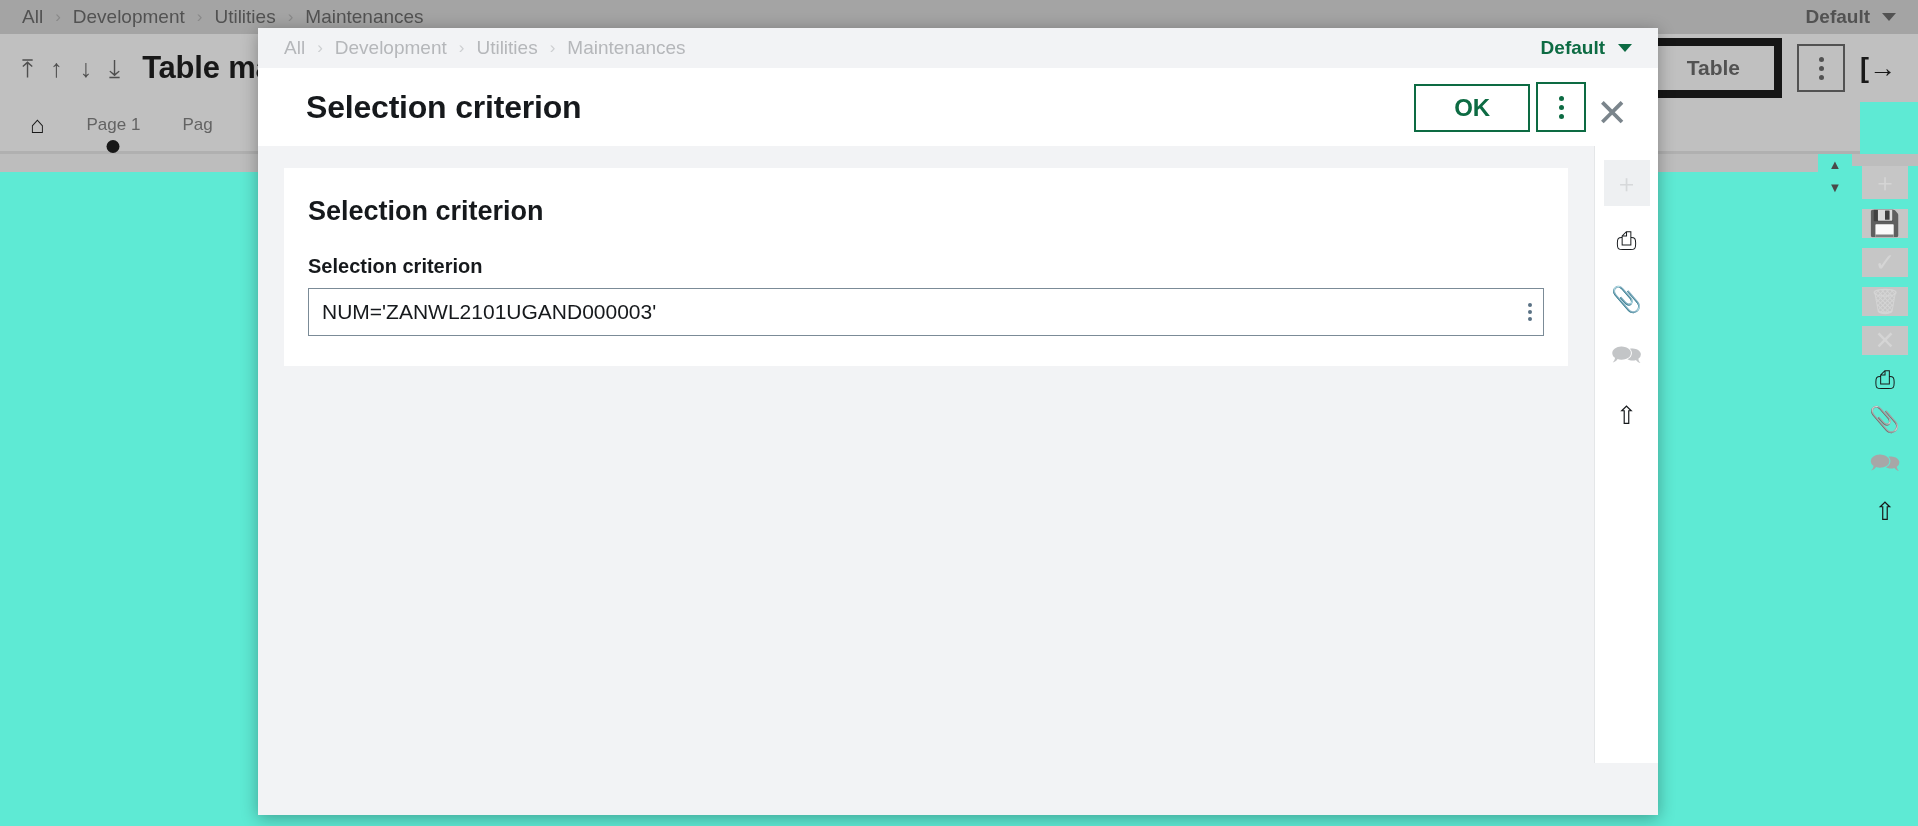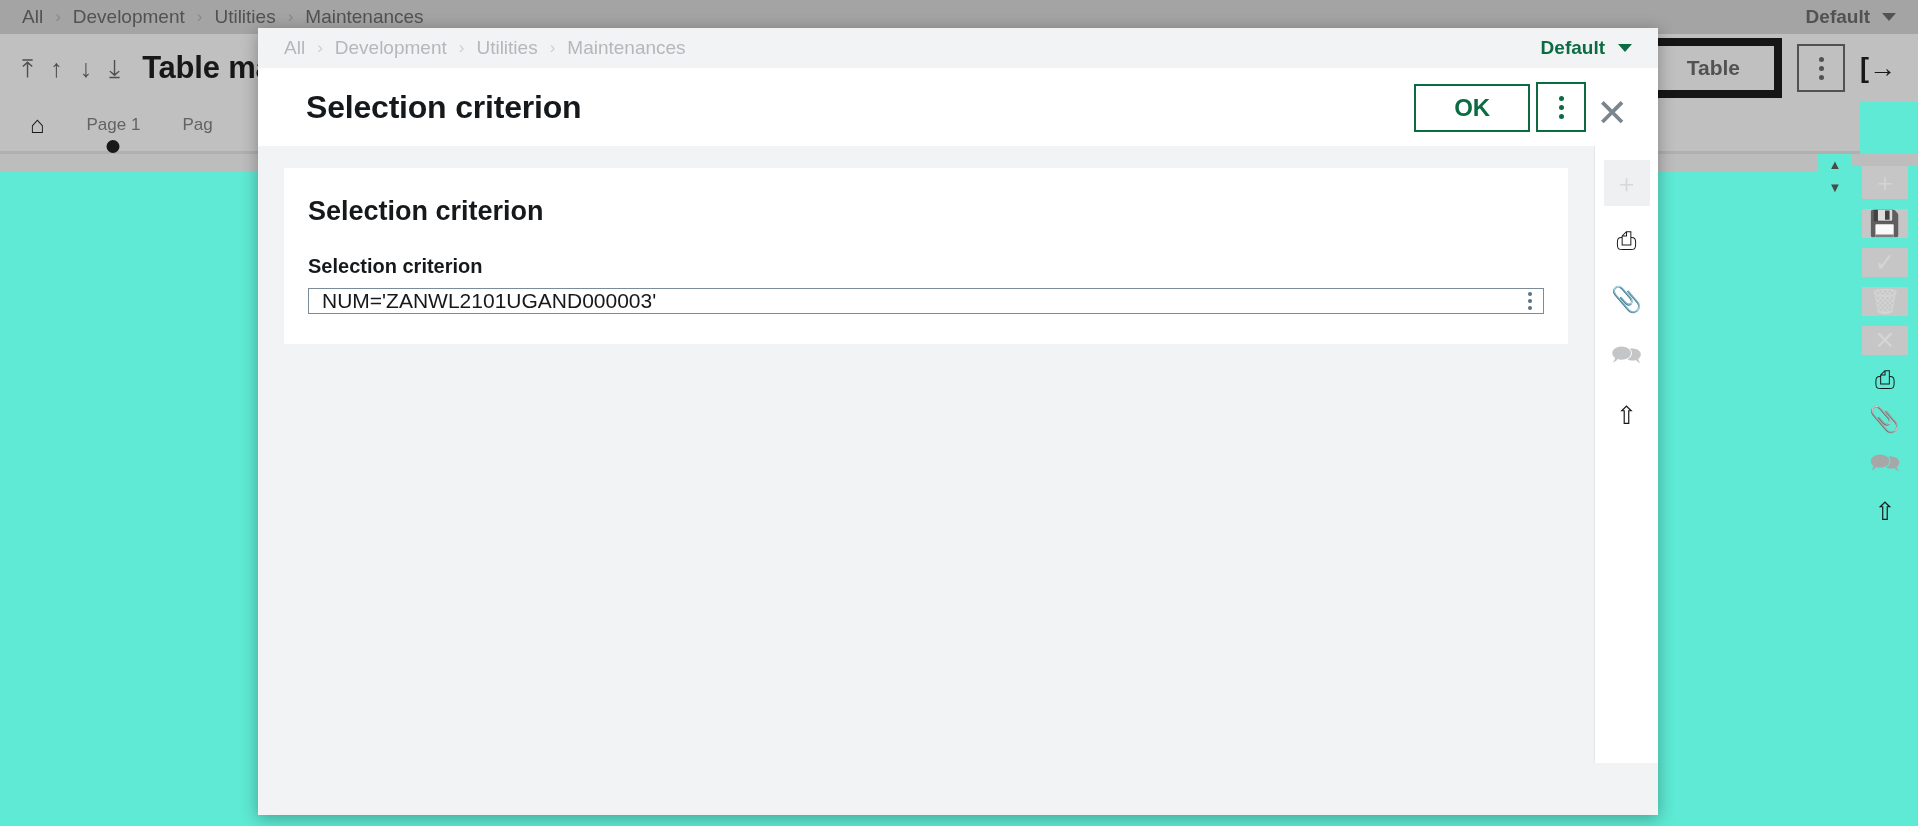--- a/index.html
+++ b/index.html
@@ -129,21 +129,21 @@
   }
   .btn-close { font-size: 38px; color: #7b858c; cursor: pointer; line-height: 1; padding: 0 4px; font-weight: 300; }
 
   .dlg-body { flex: 1; display: flex; background: #f2f3f5; overflow: hidden; }
   .dlg-main { flex: 1; padding: 22px 26px 0 26px; overflow: hidden; }
   .crit-card { background: #ffffff; padding: 28px 24px 30px 24px; }
   .crit-title { font-size: 27px; font-weight: bold; color: #16191c; margin-bottom: 28px; }
   .crit-label { font-size: 20px; font-weight: bold; color: #16191c; margin-bottom: 10px; }
   .crit-field {
     position: relative; border: 1px solid #7b8b97; background: #fff;
-    height: 26px; display: flex; align-items: center; padding: 0 54px 0 13px;
+    height: 48px; display: flex; align-items: center; padding: 0 54px 0 13px;
   }
   .crit-value { font-size: 21px; color: #16191c; }
   .crit-kebab {
     position: absolute; right: 11px; top: 50%; transform: translateY(-50%);
     display: flex; flex-direction: column; gap: 3px; cursor: pointer;
   }
   .crit-kebab i { width: 4px; height: 4px; background: #5a7285; border-radius: 50%; display: block; }
 
   .dlg-rail {
     width: 64px; background: #ffffff; border-left: 1px solid #e4e6e8;

